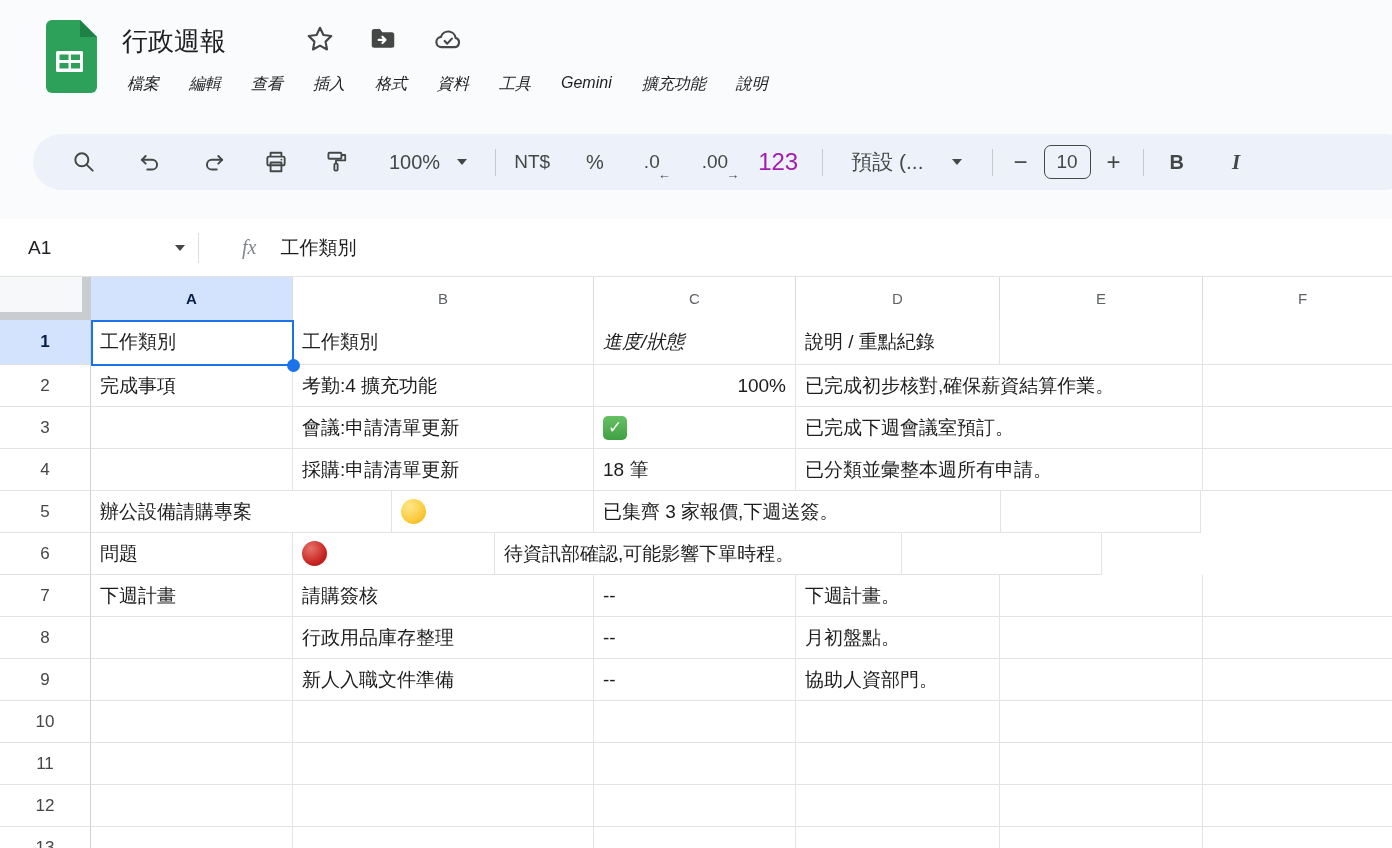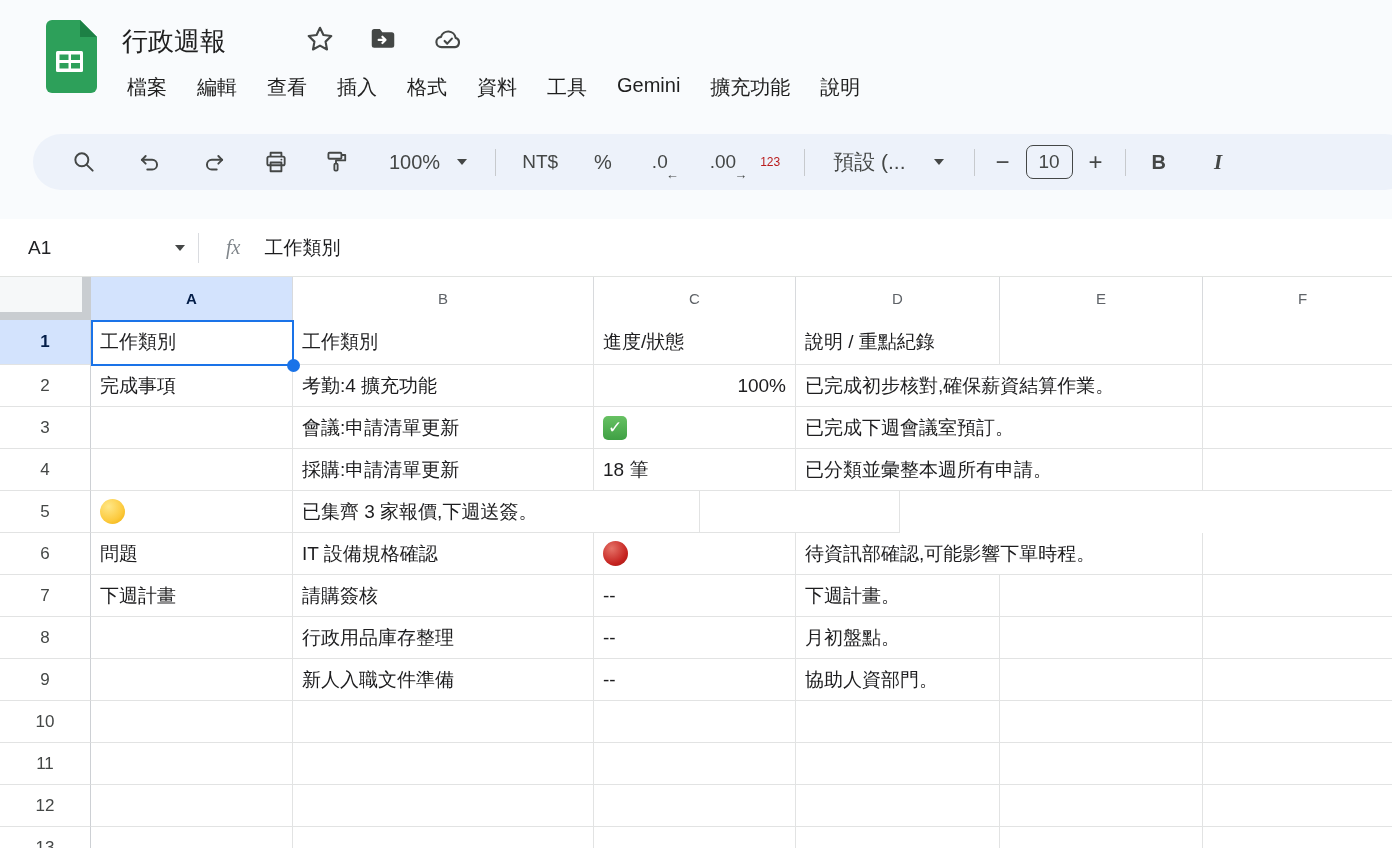--- a/index.html
+++ b/index.html
@@ -6,21 +6,21 @@
   html,body { width:1392px; height:848px; overflow:hidden; background:#fff;
     font-family:"Liberation Sans","DejaVu Sans",sans-serif; color:#1f1f1f; }
 
   
   .topbar { position:absolute; top:0; left:0; width:1392px; height:219px; background:#f9fbfd; }
   .logo { position:absolute; left:42px; top:20px; width:55px; height:73px; cursor:pointer; }
   .doc-title { position:absolute; left:122px; top:24px; font-size:26px; color:#1f1f1f; white-space:nowrap; }
   .title-icons { position:absolute; left:305px; top:24px; display:flex; gap:32px; align-items:center; }
   .title-icons svg { display:block; cursor:pointer; }
   .menubar { position:absolute; left:112px; top:68px; display:flex; }
-  .menu-item { font-size:20px; color:#1f1f1f; padding:6px 15px; border-radius:8px; cursor:pointer; white-space:nowrap; }
+  .menu-item { font-size:16px; color:#1f1f1f; padding:6px 15px; border-radius:8px; cursor:pointer; white-space:nowrap;font-style:italic; }
 
   
   .toolbar { position:absolute; left:33px; top:134px; width:1380px; height:56px; background:#edf2fa;
     border-radius:28px; display:flex; align-items:center; color:#444746; }
   .tb-icon { display:flex; align-items:center; justify-content:center; width:26px; height:26px; cursor:pointer; flex:0 0 auto; }
   .tb-txt { font-size:19px; color:#444746; cursor:pointer; white-space:nowrap; flex:0 0 auto; }
   .caret { width:0; height:0; border-left:5px solid transparent; border-right:5px solid transparent;
     border-top:6px solid #444746; display:inline-block; flex:0 0 auto; }
   .tb-div { width:1px; height:27px; background:#c7cacd; flex:0 0 auto; }
   .dec { position:relative; }
@@ -29,21 +29,21 @@
     display:flex; align-items:center; justify-content:center; font-size:19px; cursor:pointer; flex:0 0 auto; }
   .bold-btn { font-size:20px; font-weight:700; cursor:pointer; }
   .italic-btn { font-size:21px; font-style:italic; font-weight:700; font-family:"Liberation Serif",serif; cursor:pointer; }
 
   
   .formula-bar { position:absolute; top:219px; left:0; width:1392px; height:57px; background:#fff;
     display:flex; align-items:center; }
   .name-box { width:185px; padding-left:28px; display:flex; align-items:center; justify-content:space-between; cursor:pointer; }
   .name-box .nm { font-size:19px; color:#202124; }
   .fb-div { width:1px; height:30px; background:#dadce0; margin-left:13px; }
-  .fx { margin-left:27px; font-family:"Liberation Serif",serif; font-style:italic; font-size:20px; color:#80868b; }
+  .fx { margin-left:43px; font-family:"Liberation Serif",serif; font-style:italic; font-size:20px; color:#80868b; }
   .fb-value { margin-left:24px; font-size:19px; color:#1d1d1f; }
 
   
   .grid { position:absolute; top:276px; left:0; width:1392px; height:572px; overflow:hidden; background:#fff; }
   .hdr-row { display:flex; height:44px; border-top:1px solid #e1e3e1; }
   .corner { width:91px; height:44px; background:#f6f8f9; flex:0 0 auto; cursor:pointer;
     box-shadow: inset -9px 0 0 #c9cdd1, inset 0 -9px 0 #c9cdd1; }
   .ch { height:44px; display:flex; align-items:center; justify-content:center; font-size:15px; color:#5f6368;
     border-right:1px solid #d8dadd; border-bottom:1px solid #cdd0d4; background:#fff; cursor:pointer; flex:0 0 auto; }
   .ch.sel { background:#d3e3fd; color:#041e49; font-weight:700; }
@@ -139,29 +139,29 @@
     <div class="tb-icon" style="margin-left:34px">
       <svg width="26" height="26" viewBox="0 0 24 24" fill="none" stroke="#444746" stroke-width="1.7" stroke-linejoin="round">
           <rect x="5" y="3.5" width="12" height="5.5" rx="1"></rect>
           <path d="M17 5.5 h3.5 v5 H12 v3"></path>
           <rect x="10.5" y="13.5" width="3" height="6.5" rx="1"></rect>
         </svg>
     </div>
     <div class="tb-txt" style="margin-left:40px; font-size:20px">100%</div>
     <span class="caret" style="margin-left:17px"></span>
     <div class="tb-div" style="margin-left:28px"></div>
-    <div class="tb-txt" style="margin-left:26px">NT$</div>
+    <div class="tb-txt" style="margin-left:18px">NT$</div>
     <div class="tb-txt" style="margin-left:36px; font-size:20px">%</div>
     <div class="tb-txt dec" style="margin-left:40px">
       <span>.0</span><span class="arr">←</span>
     </div>
     <div class="tb-txt dec" style="margin-left:42px">
       <span>.00</span><span class="arr">→</span>
     </div>
-    <div class="tb-txt" style="margin-left:24px; font-size:12px; color:#b91c1c">123</div>
+    <div class="tb-txt" style="margin-left:30px; font-size:24px; color:#a21caf">123</div>
     <div class="tb-div" style="margin-left:24px"></div>
     <div class="tb-txt" style="margin-left:28px; font-size:21px">預設 (...</div>
     <span class="caret" style="margin-left:28px"></span>
     <div class="tb-div" style="margin-left:30px"></div>
     <div class="tb-txt" style="margin-left:21px; font-size:24px">−</div>
     <div class="fontsize-box" style="margin-left:16px">10</div>
     <div class="tb-txt" style="margin-left:16px; font-size:24px">+</div>
     <div class="tb-div" style="margin-left:22px"></div>
     <div class="tb-txt bold-btn" style="margin-left:26px">B</div>
     <div class="tb-txt italic-btn" style="margin-left:48px">I</div>
@@ -188,21 +188,21 @@
         <div class="ch" style="width: 204px;">D</div>
         <div class="ch" style="width: 203px;">E</div>
         <div class="ch" style="width: 200px;">F</div>
       </div>
   </div>
   <div id="rows">
       <div class="grow" style="height: 45px;">
         <div class="rh sel">1</div>
         <div class="cell" style="width: 202px;">工作類別</div>
         <div class="cell" style="width: 301px;">工作類別</div>
-        <div class="cell" style="width: 202px;">進度/狀態</div>
+        <div class="cell" style="width: 202px; font-style: italic;">進度/狀態</div>
         <div class="cell" style="width: 204px;">說明 / 重點紀錄</div>
         <div class="cell" style="width: 203px;"></div>
         <div class="cell" style="width: 200px;"></div>
       </div>
       <div class="grow" style="height: 42px;">
         <div class="rh">2</div>
         <div class="cell" style="width: 202px;">完成事項</div>
         <div class="cell" style="width: 301px;">考勤:4 擴充功能</div>
         <div class="cell right" style="width: 202px;">100%</div>
         <div class="cell" style="width: 407px;">已完成初步核對,確保薪資結算作業。</div>
@@ -221,30 +221,30 @@
       <div class="grow" style="height: 42px;">
         <div class="rh">4</div>
         <div class="cell" style="width: 202px;"></div>
         <div class="cell" style="width: 301px;">採購:申請清單更新</div>
         <div class="cell" style="width: 202px;">18 筆</div>
         <div class="cell" style="width: 407px;">已分類並彙整本週所有申請。</div>
         <div class="cell" style="width: 200px;"></div>
       </div>
       <div class="grow" style="height: 42px;">
         <div class="rh">5</div>
+        <div class="cell" style="width: 301px;">辦公設備請購專案</div>
         <div class="cell" style="width: 202px;">
           <span class="dot yellow"></span>
         </div>
         <div class="cell" style="width: 407px;">已集齊 3 家報價,下週送簽。</div>
         <div class="cell" style="width: 200px;"></div>
       </div>
       <div class="grow" style="height: 42px;">
         <div class="rh">6</div>
         <div class="cell" style="width: 202px;">問題</div>
-        <div class="cell" style="width: 301px;">IT 設備規格確認</div>
         <div class="cell" style="width: 202px;">
           <span class="dot red"></span>
         </div>
         <div class="cell" style="width: 407px;">待資訊部確認,可能影響下單時程。</div>
         <div class="cell" style="width: 200px;"></div>
       </div>
       <div class="grow" style="height: 42px;">
         <div class="rh">7</div>
         <div class="cell" style="width: 202px;">下週計畫</div>
         <div class="cell" style="width: 301px;">請購簽核</div>

